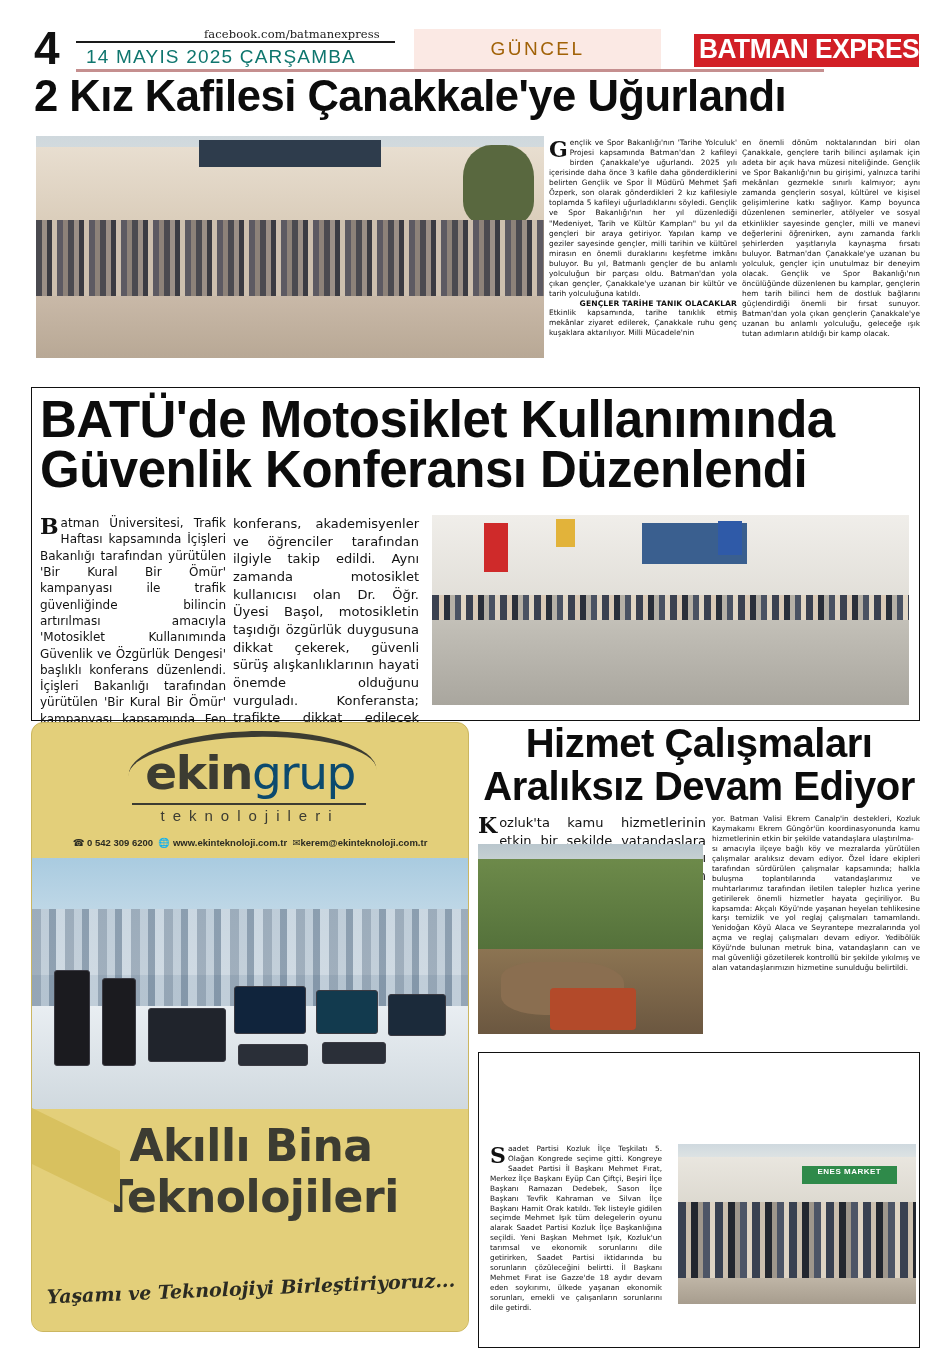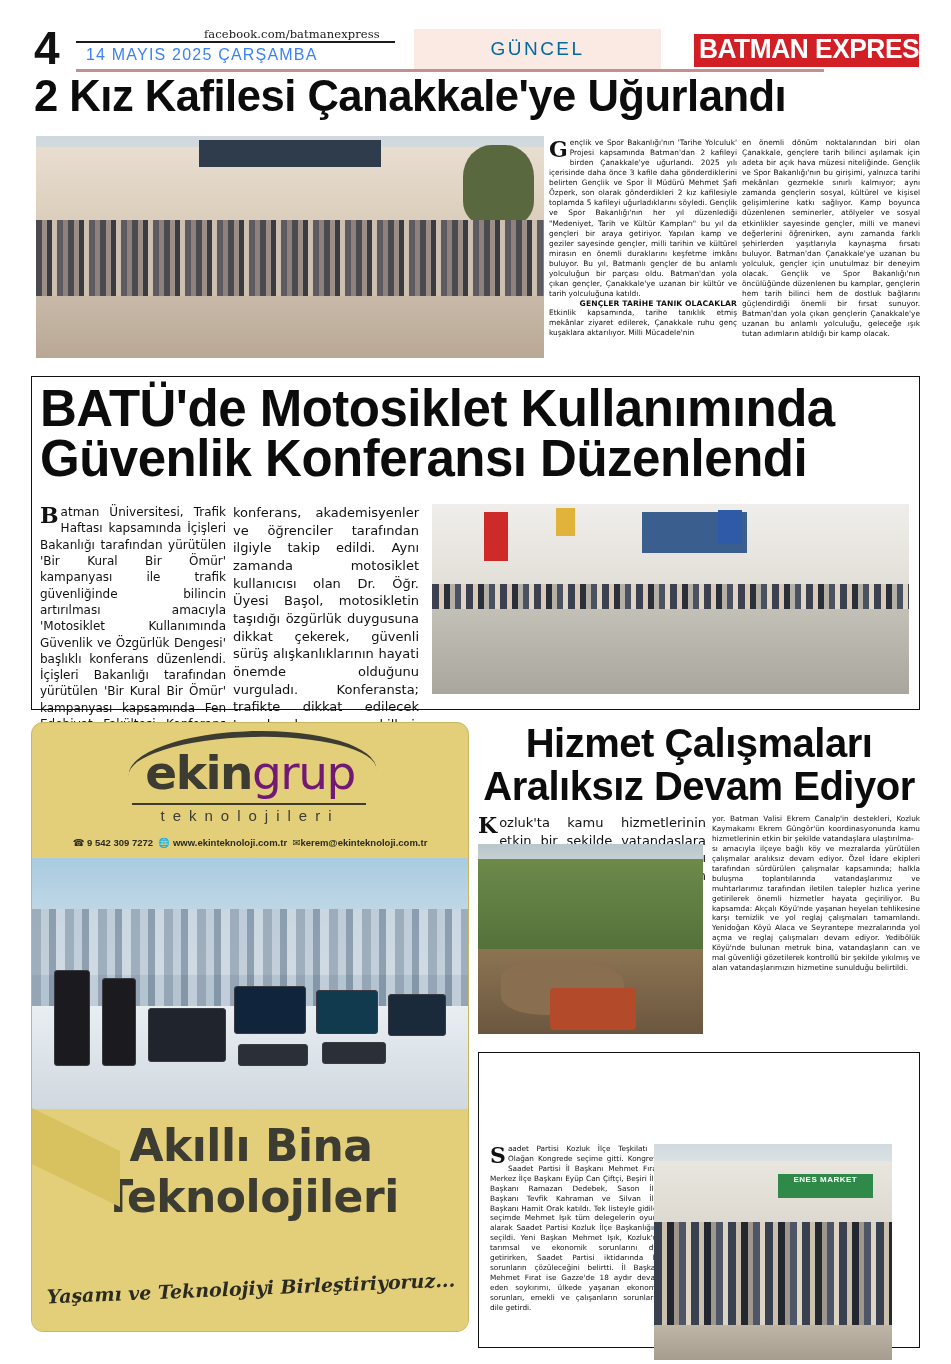--- a/index.html
+++ b/index.html
@@ -22,32 +22,32 @@
   .fb-url {
     position:absolute; left:204px; top:27px;
     font-size:11.5px; color:#1a1a1a; letter-spacing:.1px;
     font-family:"DejaVu Serif", serif;
   }
   .rule-top {
     position:absolute; left:76px; top:41px; width:319px; height:2px; background:#1a1a1a;
   }
   .date-line {
     position:absolute; left:86px; top:46px;
-    font-size:16px; letter-spacing:1.2px; color:#3b82f6; font-weight:400;
+    font-size:19px; letter-spacing:1.2px; color:#0f766e; font-weight:400;
   }
   .rule-bottom {
     position:absolute; left:76px; top:69px; width:748px; height:2.5px; background:#c58f8f;
   }
   .section-tag {
     position:absolute; left:414px; top:29px; width:247px; height:40px;
     background:#fbe9e4;
   }
   .section-tag span {
     position:absolute; left:0; right:0; top:9px; text-align:center;
-    font-size:19px; letter-spacing:2.5px; color:#0369a1; font-weight:400;
+    font-size:19px; letter-spacing:2.5px; color:#a16207; font-weight:400;
   }
   .logo-box {
     position:absolute; left:694px; top:34px; width:225px; height:33px;
     background:#d21f26; overflow:hidden;
   }
   .logo-box span {
     position:absolute; left:5px; top:-1px;
     color:#fff; font-weight:800; font-size:28px; letter-spacing:-0.5px;
     font-family:"Liberation Sans", sans-serif;
     transform: scaleX(0.94);
@@ -77,21 +77,21 @@
     text-align:justify; color:#111; font-family:"DejaVu Sans", sans-serif; }
   .drop::first-letter {
     float:left; font-size:22px; line-height:0.85; font-weight:700;
     padding-right:2px; padding-top:2px; font-family:"DejaVu Serif", serif;
   }
   .subhead { font-weight:700; text-align:right; display:block; margin:2px 0 0 0; font-size:7.6px; letter-spacing:.1px;}
   .a1c1 { left:549px; top:2px; width:188px; }
   .a1c2 { left:742px; top:2px; width:178px; }
 
   
-  .art2 { position:absolute; left:0; top:376px; width:951px; height:402px; }
+  .art2 { position:absolute; left:0; top:387px; width:951px; height:402px; }
   .a2-frame { position:absolute; left:31px; top:0px; width:889px; height:334px; border:1.5px solid #111; }
   .hl2 {
     position:absolute; left:40px; top:8px; width:876px;
     font-size:51px; line-height:0.98; white-space:nowrap;
   }
   .hl2 .ln2 { display:block; }
   .a2c1 { left:40px; top:128px; width:186px; font-size:12px; }
   .a2c2 { left:233px; top:128px; width:186px; font-size:13px; }
   .photo-2 { left:432px; top:128px; width:477px; height:190px; }
 
@@ -99,21 +99,21 @@
   .ad {
     position:absolute; left:31px; top:722px; width:438px; height:610px;
     background:#e3cf7a; border-radius:12px; overflow:hidden;
     border:1px solid #cbb660;
   }
   .ad-logo { position:absolute; left:0; right:0; top:22px; text-align:center; }
   .ad-logo-main {
     font-size:47px; font-weight:700; color:#3c3c32; letter-spacing:-1.5px;
     font-family:"DejaVu Sans", sans-serif; position:relative; display:inline-block;
   }
-  .ad-logo-main .lite { font-weight:400; color:#701a75; }
+  .ad-logo-main .lite { font-weight:400; color:#0c4a6e; }
   .ad-swoosh {
     position:absolute; left:96px; top:8px; width:248px; height:46px;
     border-top:6px solid #3c3c32; border-radius:50%/90% 90% 0 0;
     border-left:0; border-right:0; border-bottom:0;
     transform: rotate(-1.5deg);
   }
   .ad-underline { position:absolute; left:100px; top:80px; width:234px; height:2px; background:#3c3c32;}
   .ad-logo-sub {
     position:absolute; left:0; right:0; top:84px; text-align:center;
     font-size:15px; letter-spacing:8px; color:#3c3c32; font-weight:400;
@@ -151,21 +151,21 @@
   .photo-3 { left:0px; top:122px; width:225px; height:190px; }
 
   
   .art4 { position:absolute; left:478px; top:1052px; width:442px; height:298px; }
   .a4-frame { position:absolute; left:0; top:0; width:442px; height:296px; border:1.5px solid #111; }
   .hl4 {
     position:absolute; left:8px; top:8px; width:426px; text-align:center;
     font-size:33px; line-height:1.06;
   }
   .a4c1 { left:12px; top:92px; width:172px; font-size:7.3px; }
-  .photo-4 { left:176px; top:92px; width:238px; height:216px; }
+  .photo-4 { left:200px; top:92px; width:238px; height:160px; }
 
   
   .ph-sky { position:absolute; left:0; right:0; top:0; height:38%;
             background:linear-gradient(#cfd8dd,#e4e7e4); }
   .ph-bldg { position:absolute; left:0; right:0; top:5%; height:45%;
             background:linear-gradient(#e8ded0,#d6c8b4); }
   .ph-crowd { position:absolute; left:0; right:0; bottom:28%; height:34%;
             background:repeating-linear-gradient(90deg,
               #4b4a50 0 6px,#9b8f86 6px 11px,#3b3b42 11px 16px,#cdbfae 16px 21px,
               #5d5a62 21px 27px,#8d8279 27px 32px); }
@@ -288,21 +288,21 @@
     <div class="ad-logo">
       <div class="ad-logo-main">
         <span>ekin</span><span class="lite">grup</span>
       </div>
     </div>
     <div class="ad-swoosh"></div>
     <div class="ad-underline"></div>
     <div class="ad-logo-sub">teknolojileri</div>
     <div class="ad-contact">
       <span class="ic">☎</span>
-      <span>9 542 309 7272</span>
+      <span>0 542 309 6200</span>
       &nbsp;<span class="ic">🌐</span>
       <span>www.ekinteknoloji.com.tr</span>
       &nbsp;<span class="ic">✉</span><span>kerem@ekinteknoloji.com.tr</span>
     </div>
     <div class="ad-photo">
       <div class="ad-ph-sky"></div>
         <div class="ad-ph-city"></div>
         <div class="ad-ph-base"></div>
       <div class="ad-dev" style="left:22px;  top:112px; width:36px; height:96px;"></div>
       <div class="ad-dev" style="left:70px;  top:120px; width:34px; height:88px;"></div>

